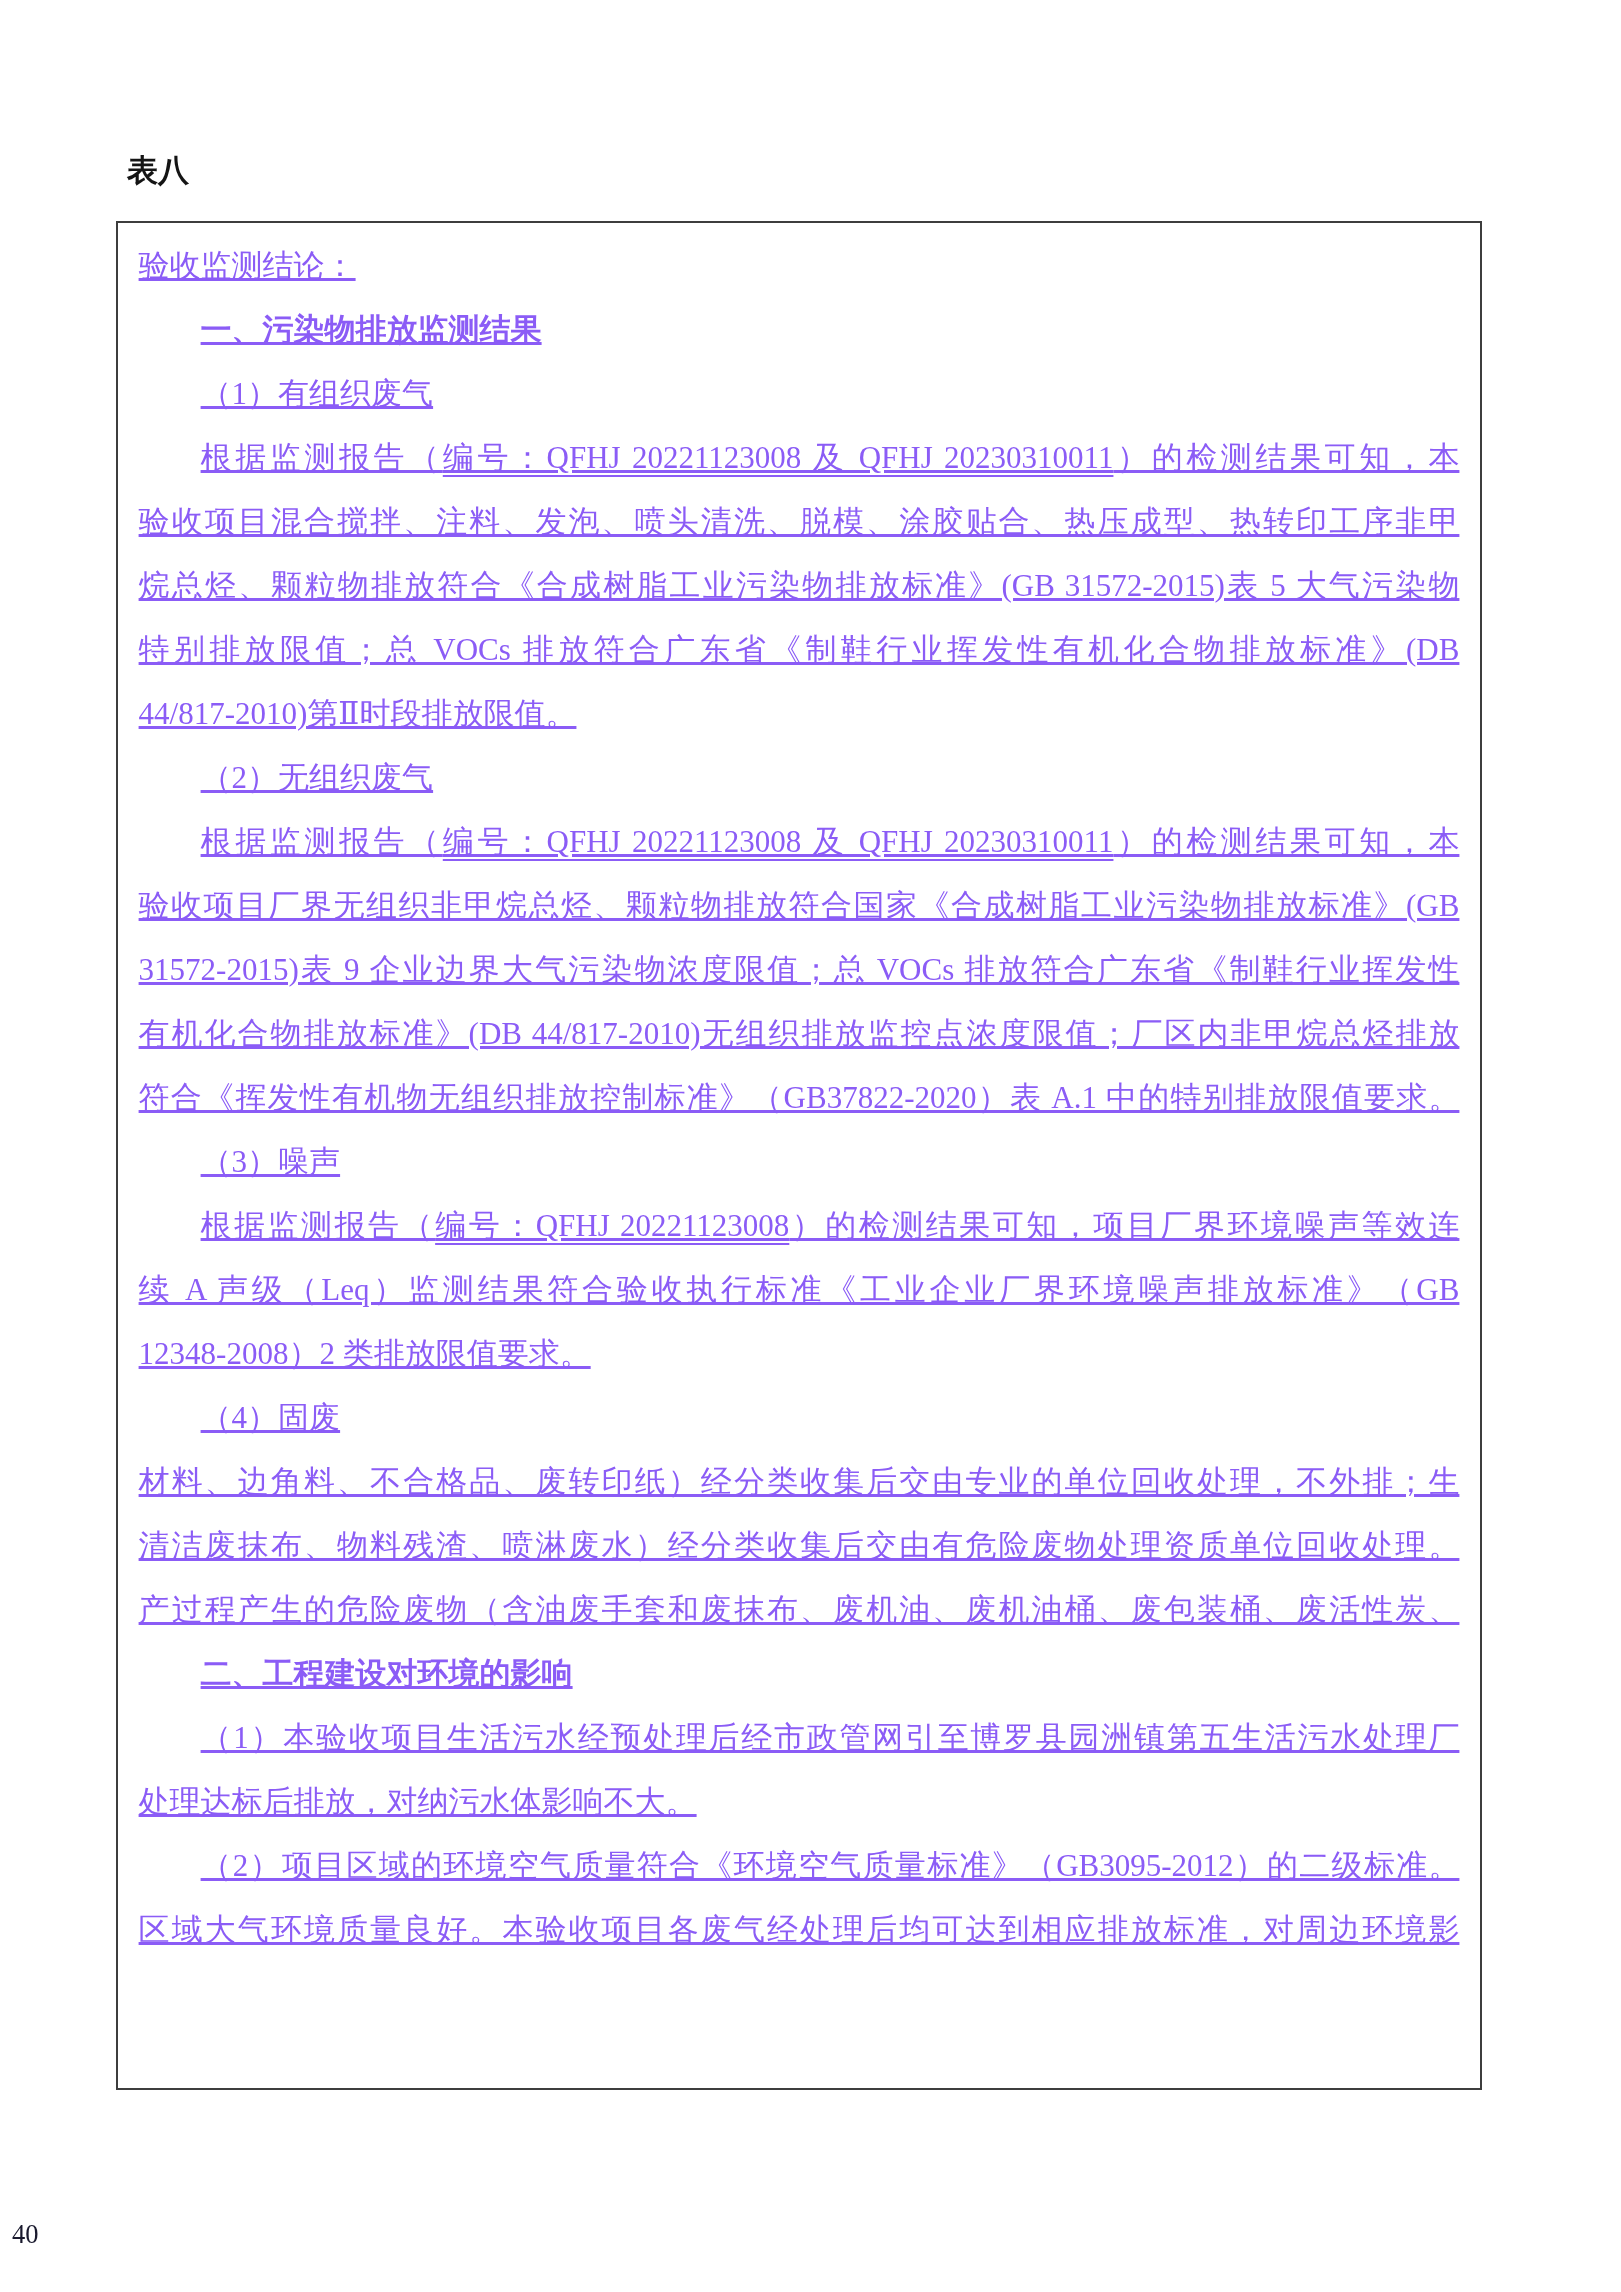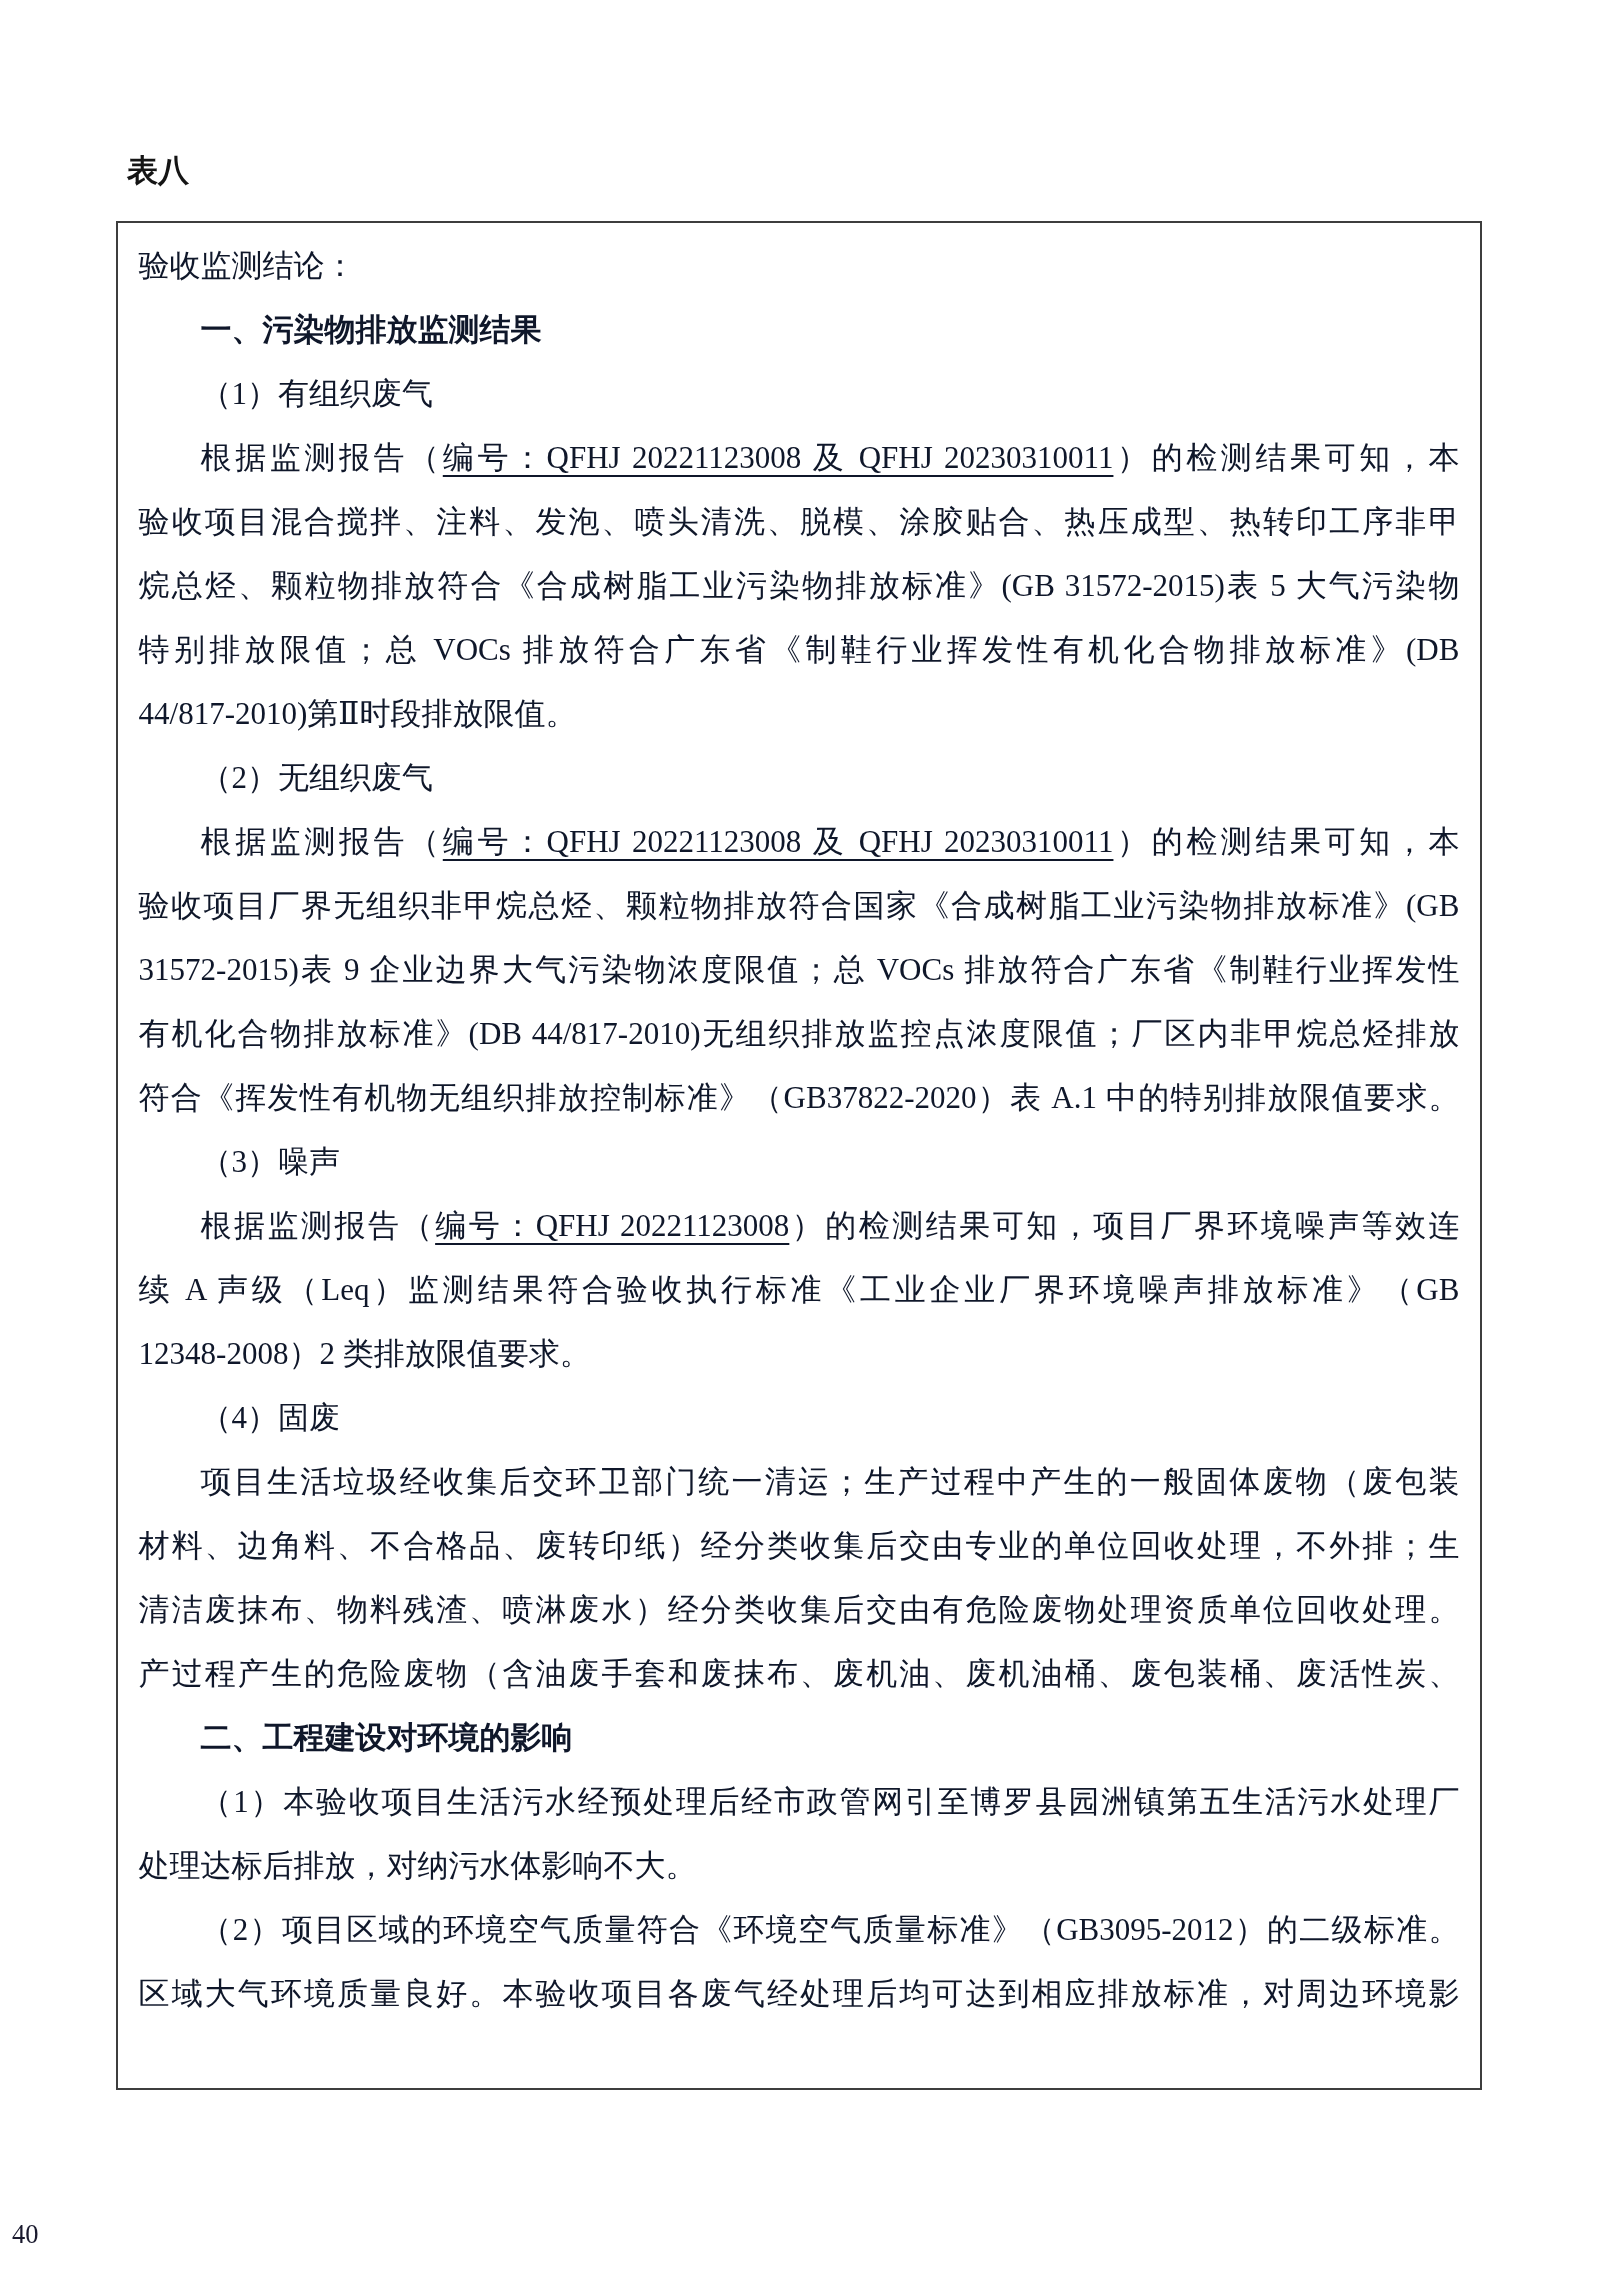--- a/index.html
+++ b/index.html
@@ -36,21 +36,22 @@
     border: 2px solid #3d3d3d;
     padding: 10.8px 20.6px 0 20.6px;
     overflow: hidden;
   }
   .line {
     font-size: 31px;
     line-height: 64px;
     white-space: normal;
     text-align: justify;
     text-align-last: left;
-    color: #0f172a;
+    color: #8b5cf6;
+    text-decoration: underline;
   }
   .line.heading {
     font-family: "Liberation Sans", "DejaVu Sans", sans-serif;
     font-weight: bold;
     text-indent: 2em;
   }
   .line.item   { text-indent: 2em; }
   .line.intro  { text-indent: 0; }
   .line.first  { text-indent: 2em; text-align-last: justify; }
   .line.full   { text-indent: 0;   text-align-last: justify; }
@@ -89,21 +90,20 @@
       <div class="line first"><span>根据监测报告（</span><span class="u">编号：QFHJ 20221123008 及 QFHJ 20230310011</span><span>）的检测结果可知，本</span></div>
       <div class="line full"><span>验收项目厂界无组织非甲烷总烃、颗粒物排放符合国家《合成树脂工业污染物排放标准》(GB</span></div>
       <div class="line full"><span>31572-2015)表 9 企业边界大气污染物浓度限值；总 VOCs 排放符合广东省《制鞋行业挥发性</span></div>
       <div class="line full"><span>有机化合物排放标准》(DB 44/817-2010)无组织排放监控点浓度限值；厂区内非甲烷总烃排放</span></div>
       <div class="line full"><span>符合《挥发性有机物无组织排放控制标准》（GB37822-2020）表 A.1 中的特别排放限值要求。</span></div>
       <div class="line item"><span>（3）噪声</span></div>
       <div class="line first"><span>根据监测报告（</span><span class="u">编号：QFHJ 20221123008</span><span>）的检测结果可知，项目厂界环境噪声等效连</span></div>
       <div class="line full"><span>续 A 声级（Leq）监测结果符合验收执行标准《工业企业厂界环境噪声排放标准》（GB</span></div>
       <div class="line end"><span>12348-2008）2 类排放限值要求。</span></div>
       <div class="line item"><span>（4）固废</span></div>
-      <div class="line first"><span>项目生活垃圾经收集后交环卫部门统一清运；生产过程中产生的一般固体废物（废包装</span></div>
       <div class="line full"><span>材料、边角料、不合格品、废转印纸）经分类收集后交由专业的单位回收处理，不外排；生</span></div>
       <div class="line full"><span>清洁废抹布、物料残渣、喷淋废水）经分类收集后交由有危险废物处理资质单位回收处理。</span></div>
       <div class="line full"><span>产过程产生的危险废物（含油废手套和废抹布、废机油、废机油桶、废包装桶、废活性炭、</span></div>
       <div class="line heading"><span>二、工程建设对环境的影响</span></div>
       <div class="line first"><span>（1）本验收项目生活污水经预处理后经市政管网引至博罗县园洲镇第五生活污水处理厂</span></div>
       <div class="line end"><span>处理达标后排放，对纳污水体影响不大。</span></div>
       <div class="line first"><span>（2）项目区域的环境空气质量符合《环境空气质量标准》（GB3095-2012）的二级标准。</span></div>
       <div class="line full"><span>区域大气环境质量良好。本验收项目各废气经处理后均可达到相应排放标准，对周边环境影</span></div>
     </div>
 

